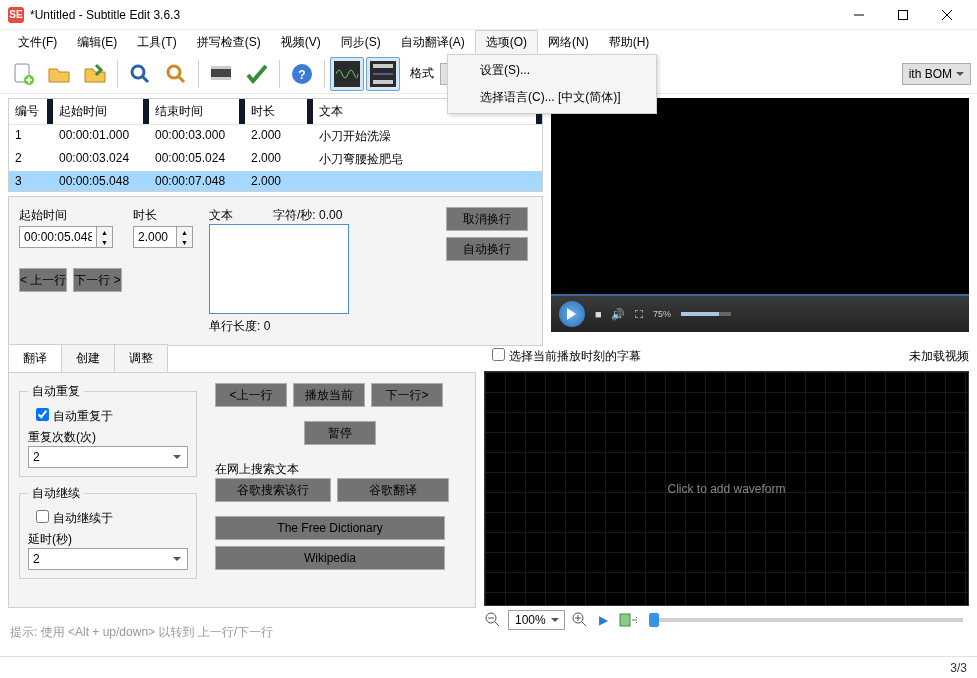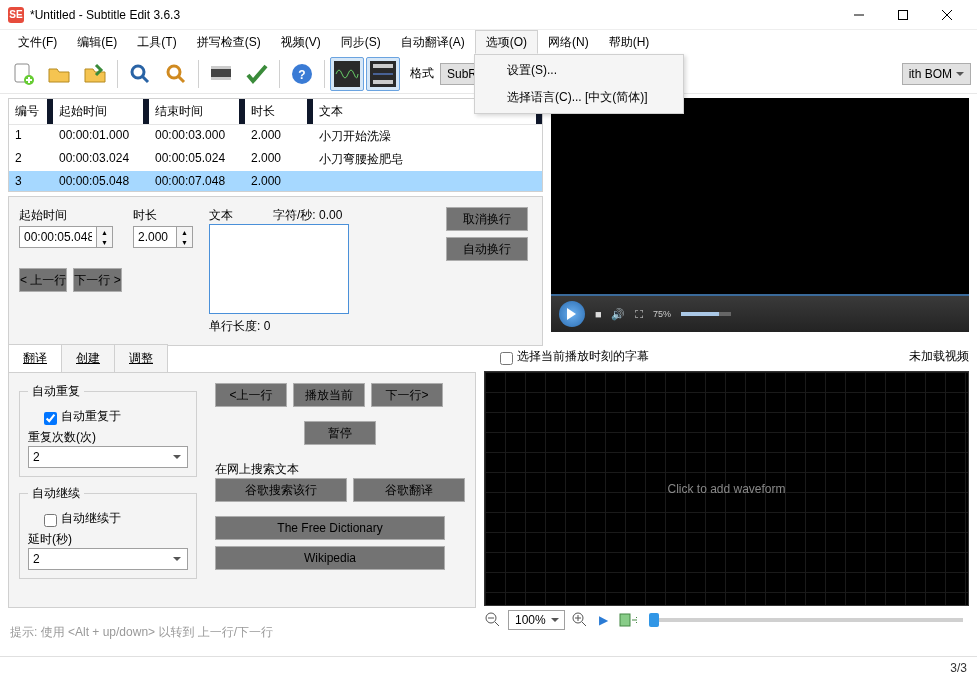--- a/index.html
+++ b/index.html
@@ -10,21 +10,21 @@
 .titlebar .app-icon { width: 16px; height: 16px; background: #e74c3c; border-radius: 3px; margin-right: 6px; display: inline-flex; align-items: center; justify-content: center; color: #fff; font-weight: bold; font-size: 10px; }
 .titlebar .title { flex: 1; }
 .titlebar .winbtn { width: 44px; height: 28px; display: flex; align-items: center; justify-content: center; }
 .titlebar .winbtn svg { width: 10px; height: 10px; }
 
 
 .menubar { height: 24px; display: flex; align-items: stretch; padding: 0 8px; position: relative; }
 .menubar .menu-item { padding: 4px 10px; display: flex; align-items: center; cursor: default; }
 .menubar .menu-item.open { background: #f5f5f5; border: 1px solid #d0d0d0; border-bottom: 1px solid #f5f5f5; z-index: 11; }
 
-.dropdown { position: absolute; top: 54px; left: 474px; background: #f5f5f5; border: 1px solid #d0d0d0; box-shadow: 2px 2px 4px rgba(0,0,0,0.15); z-index: 10; min-width: 210px; padding: 2px; }
+.dropdown { position: absolute; top: 54px; left: 447px; background: #f5f5f5; border: 1px solid #d0d0d0; box-shadow: 2px 2px 4px rgba(0,0,0,0.15); z-index: 10; min-width: 210px; padding: 2px; }
 .dropdown .dd-item { padding: 5px 30px 5px 30px; }
 
 
 .toolbar { height: 40px; display: flex; align-items: center; padding: 2px 6px; gap: 2px; border-bottom: 1px solid #e8e8e8; }
 .toolbar .tbtn { width: 34px; height: 34px; display: flex; align-items: center; justify-content: center; border-radius: 2px; }
 .toolbar .tbtn.active { border: 1px solid #6aa3e0; background: #d6e7f7; }
 .toolbar .sep { width: 1px; height: 28px; background: #d0d0d0; margin: 0 3px; }
 .toolbar .sel { height: 22px; border: 1px solid #adadad; background: #e1e1e1; padding: 0 18px 0 6px; display: flex; align-items: center; position: relative; margin-left: 4px; }
 .toolbar .sel::after { content: ""; position: absolute; right: 6px; top: 8px; border: 4px solid transparent; border-top-color: #555; }
 
@@ -68,27 +68,27 @@
 .vc-play { width: 26px; height: 26px; border-radius: 50%; background: radial-gradient(#6bb0f0,#2a6bb0); display: flex; align-items: center; justify-content: center; }
 .vc-play::after { content:""; border: 6px solid transparent; border-left: 9px solid #fff; margin-left: 4px; }
 .vc-icon { color: #dcdcdc; font-size: 11px; }
 .vc-vol { width: 50px; height: 4px; background: #666; position: relative; }
 .vc-vol::after { content:""; position:absolute; left:0; top:0; height:100%; width:75%; background:#aac8e6; }
 .vc-pct { color:#ccc; font-size:9px; }
 
 
 .tabs-wrap { margin: 0 0 0 8px; width: 468px; }
 .tabs { display: flex; }
-.tab { padding: 5px 14px; border: 1px solid #d0d0d0; border-bottom: none; background: #f4f4f4; margin-right: -1px; text-decoration: underline; }
+.tab { padding: 5px 14px; border: 1px solid #d0d0d0; border-bottom: none; background: #f4f4f4; margin-right: -1px; }
 .tab.active { background: #fff; position: relative; z-index: 2; }
 .tab-body { border: 1px solid #d0d0d0; background: #f4f4f4; padding: 10px; height: 236px; display: flex; gap: 18px; }
 
 fieldset { border: 1px solid #d0d0d0; padding: 6px 8px 8px 8px; margin-bottom: 8px; }
 fieldset legend { padding: 0 4px; }
-.chk { display: flex; align-items: flex-end; gap: 4px; margin: 2px 16px; }
+.chk { display: flex; align-items: flex-start; gap: 4px; margin: 2px 8px; }
 .chk input { width: 13px; height: 13px; }
 .combo { height: 22px; border: 1px solid #a0a0a0; background: #fff; display: flex; align-items: center; padding: 0 4px; position: relative; width: 160px; }
 .combo::after { content: ""; position: absolute; right: 6px; top: 8px; border: 4px solid transparent; border-top-color: #555; }
 
 .btnrow { display: flex; gap: 6px; margin-bottom: 14px; }
 .widebtn { width: 230px; justify-content: center; }
 .searchbox { width: 230px; height: 24px; border: 1px solid #a0a0a0; background: #fff; padding: 0 6px; display:flex; align-items:center; margin-bottom:8px; }
 
 
 .wave-wrap { flex: 1; margin: 0 8px 0 8px; display: flex; flex-direction: column; }
@@ -353,21 +353,21 @@
         <div class="btnrow">
           <div class="btn" style="width:72px">&lt;上一行</div>
           <div class="btn" style="width:72px">播放当前</div>
           <div class="btn" style="width:72px">下一行&gt;</div>
         </div>
         <div class="btnrow" style="justify-content:center">
           <div class="btn" style="width:72px">暂停</div>
         </div>
         <div style="margin-top:16px">在网上搜索文本</div>
         <div class="btnrow">
-          <div class="btn" style="width:132px">谷歌搜索该行</div>
+          <div class="btn" style="width:116px">谷歌搜索该行</div>
           <div class="btn" style="width:112px">谷歌翻译</div>
         </div>
         <div class="btn widebtn" style="margin-bottom:6px">The Free Dictionary</div>
         <div class="btn widebtn">Wikipedia</div>
       </div>
     </div>
   </div>
 
   <div class="wave-wrap">
     <div class="wave-head">

